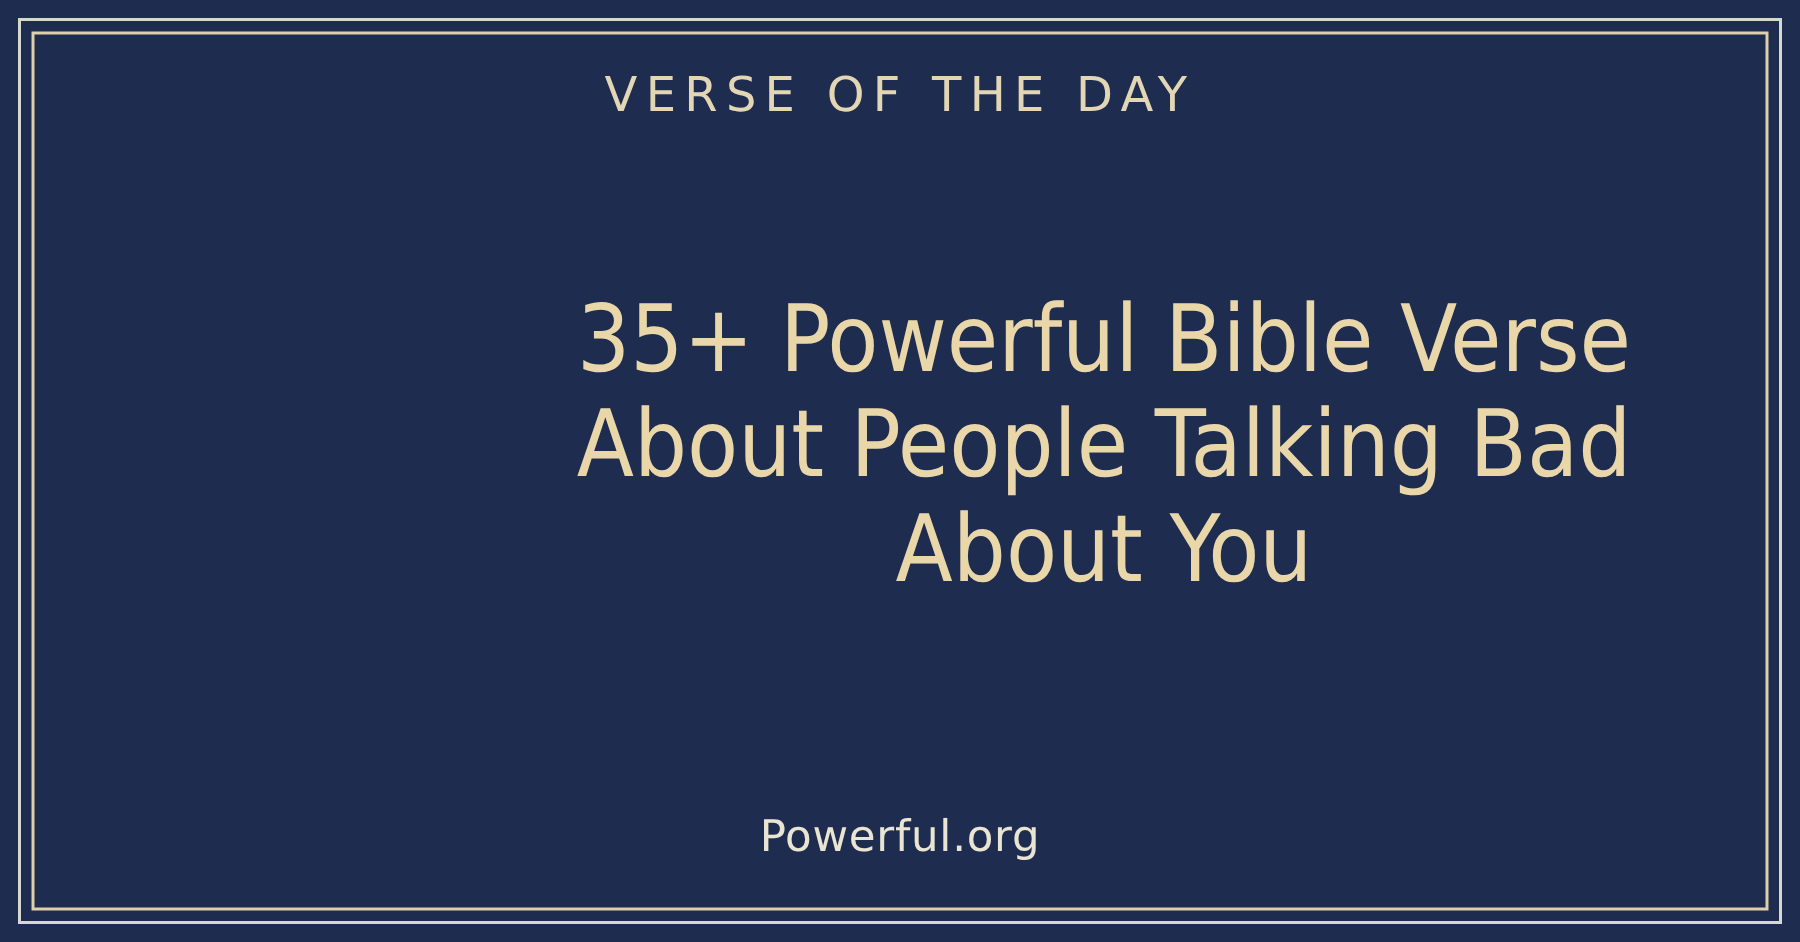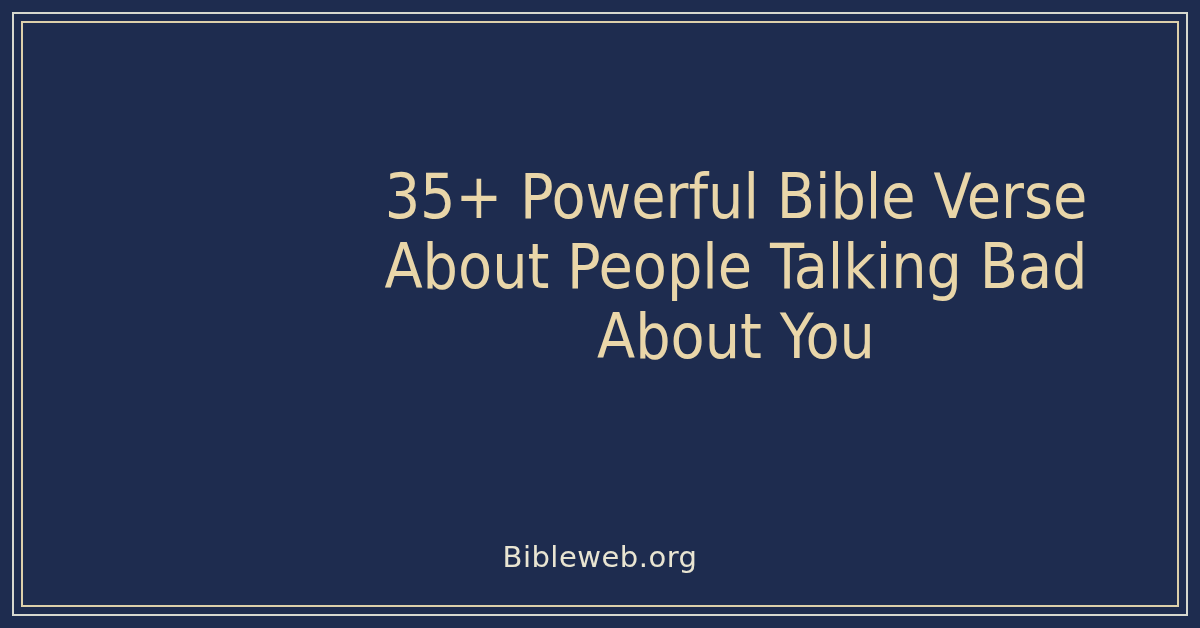--- a/index.html
+++ b/index.html
@@ -102,21 +102,22 @@
 </head>
 <body>
 
 <div id="card">
 
   <div class="frame-outer"></div>
   <div class="frame-inner"></div>
 
   <div class="content">
 
+    <div class="eyebrow">VERSE OF THE DAY</div>
 
     <div class="title-wrap">
       <h1 class="title">35+ Powerful Bible Verse About People Talking Bad About You</h1>
     </div>
 
-    <div class="footer">Bibleweb.org</div>
+    <div class="footer">Powerful.org</div>
 
   </div>
 </div>
 
 </body></html>

